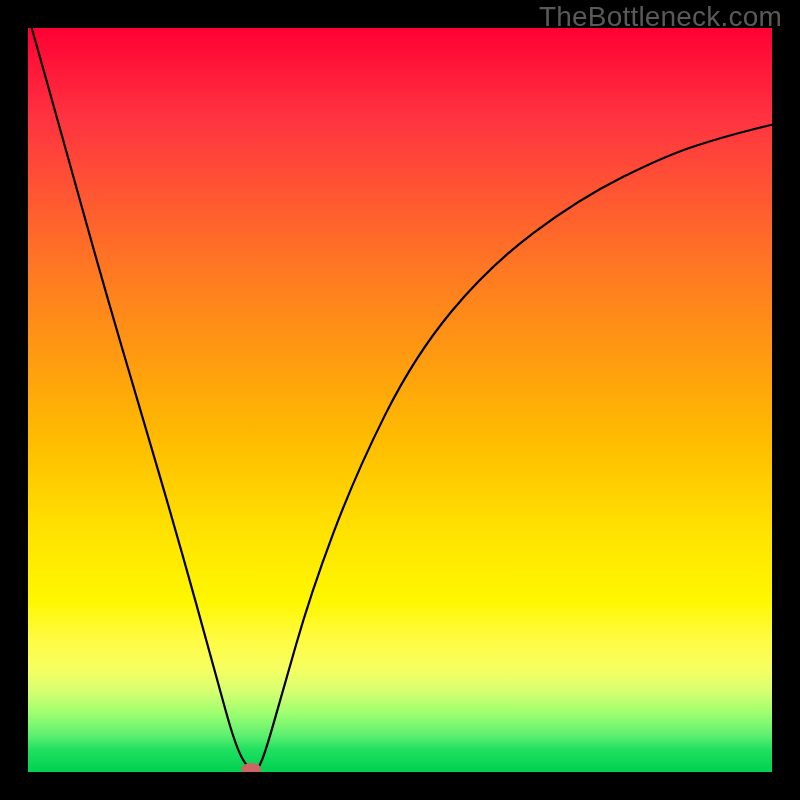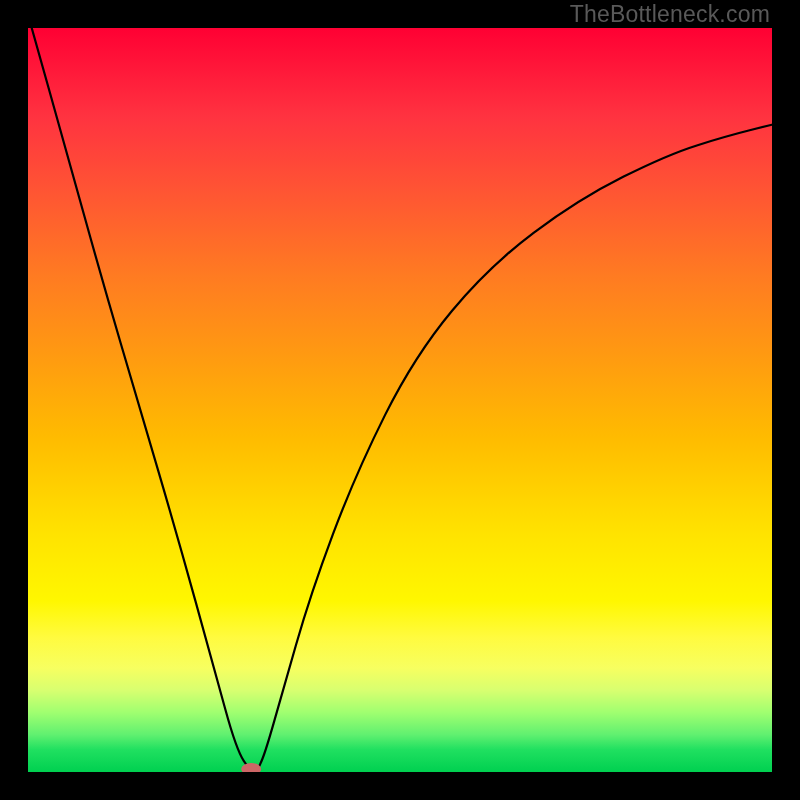--- a/index.html
+++ b/index.html
@@ -45,23 +45,23 @@
   .curve-svg {
     position: absolute;
     left: 0;
     top: 0;
     width: 744px;
     height: 744px;
   }
   .watermark {
     position: absolute;
     top: 1px;
-    right: 30px;
+    right: 18px;
     color: #595959;
-    font-size: 23px;
+    font-size: 28px;
     font-weight: 500;
     letter-spacing: 0.2px;
     font-family: Arial, Helvetica, sans-serif;
   }
 </style>
 </head>
 <body>
 
 <div class="frame">
   <div class="plot">

